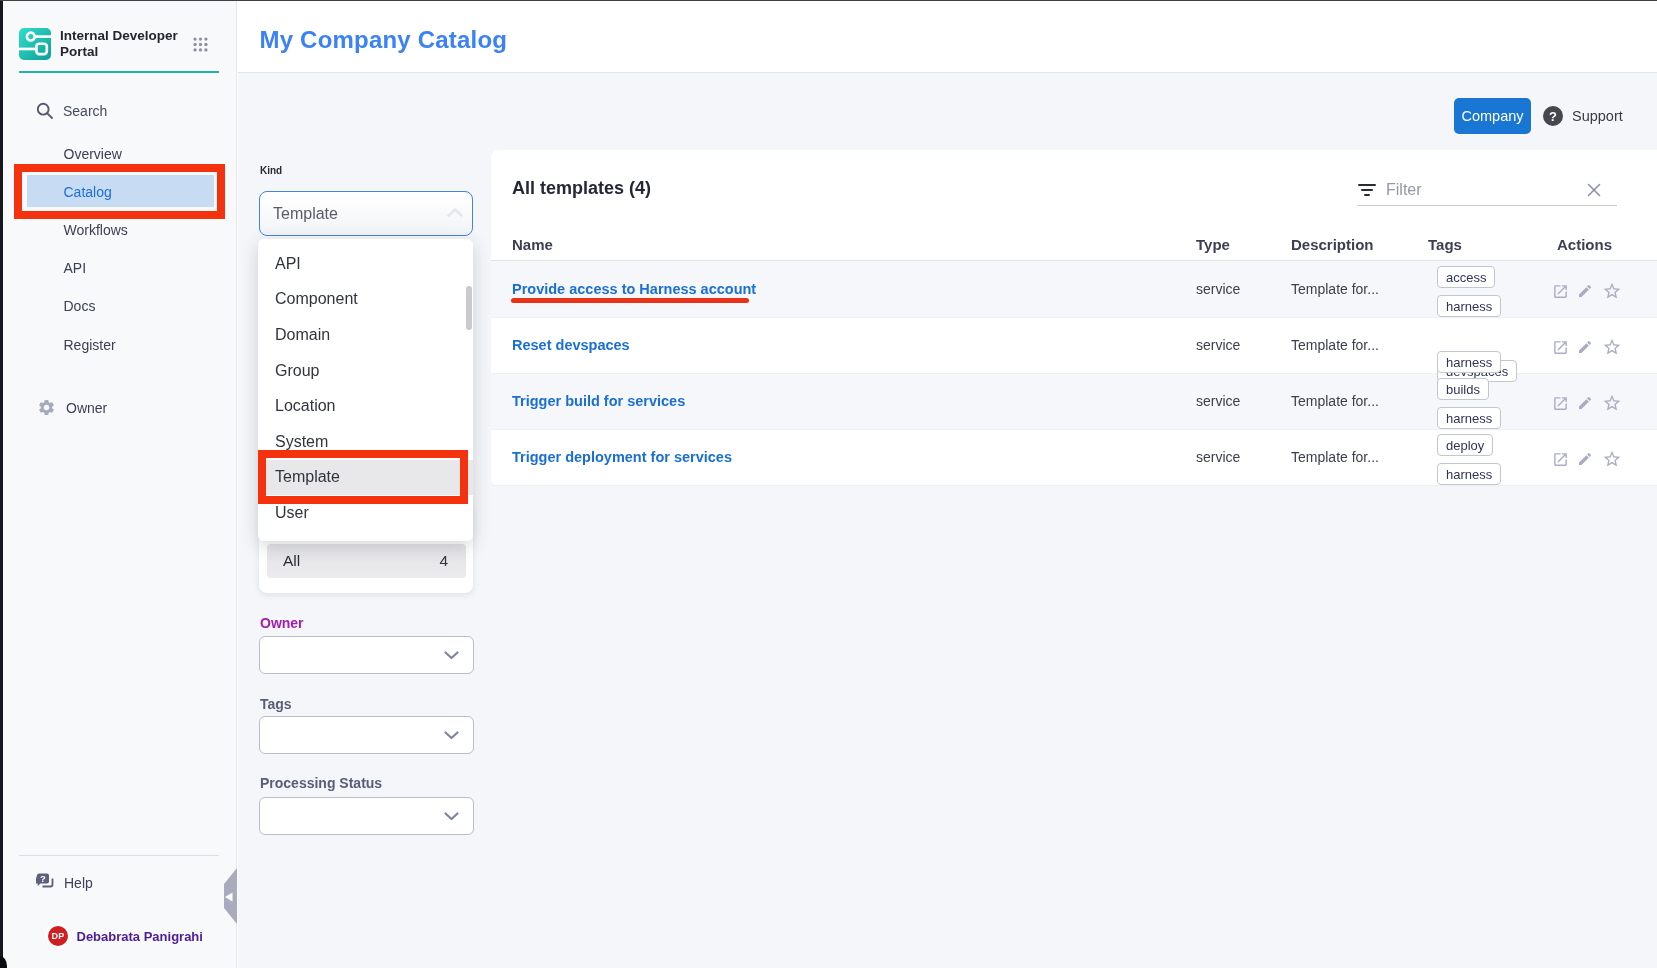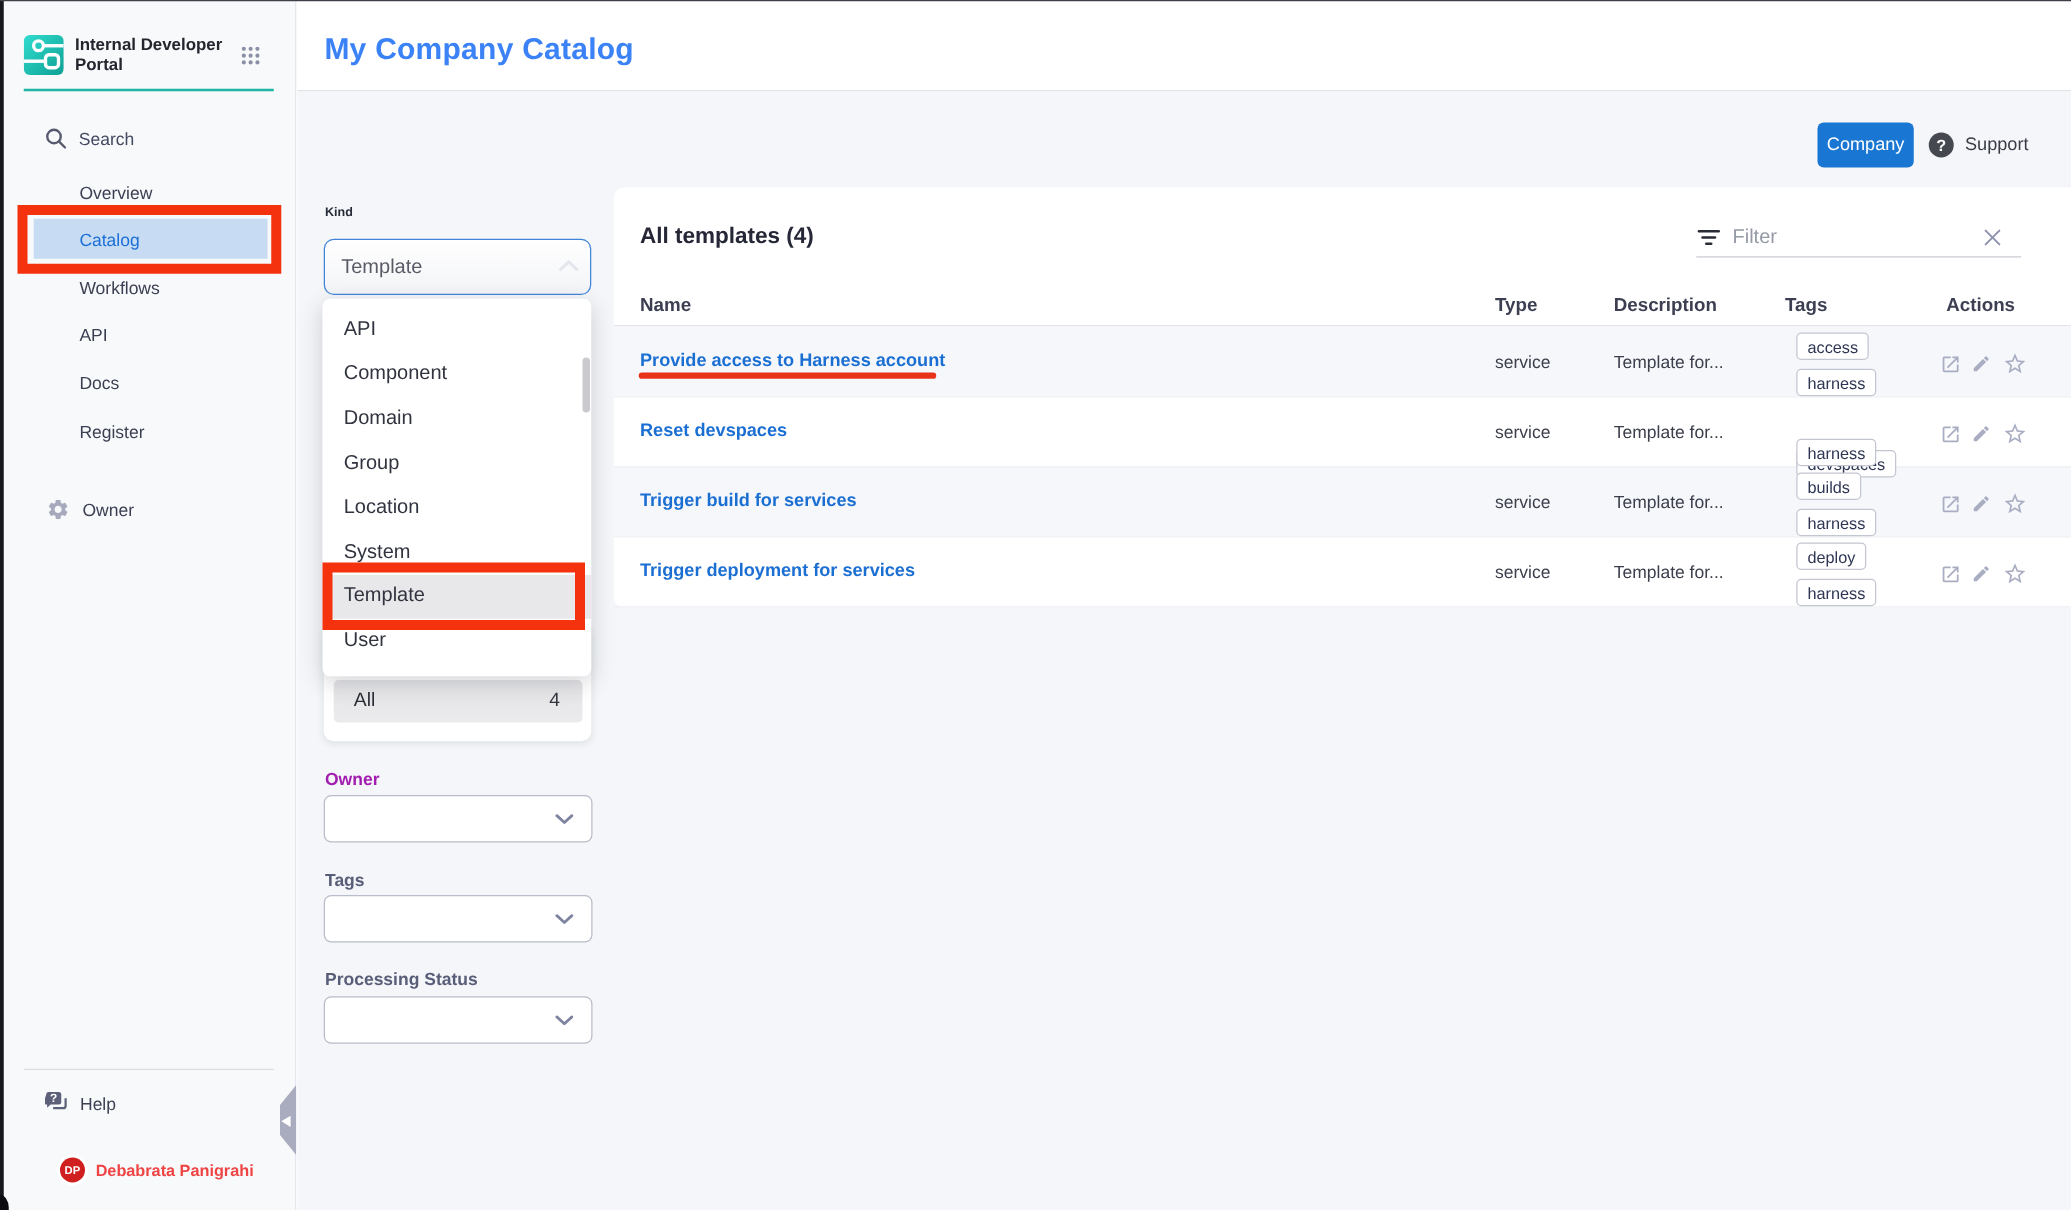--- a/index.html
+++ b/index.html
@@ -23,21 +23,21 @@
 #cat-hl { position:absolute; left:24px; top:174px; width:187px; height:32px; background:#c7dcf3; }
 #cat-txt { position:absolute; left:60.5px; top:183px; font-size:14px; color:#1b6fd6; z-index:4;}
 #red-box-1 { position:absolute; left:11px; top:163px; width:211px; height:55px; border:8px solid #f5320e; z-index:5; }
 #admin-row { position:absolute; left:34px; top:397px; display:flex; align-items:center; }
 #admin-row .txt { margin-left:10px; font-size:14px; color:#3a3f52; }
 #bottom-line { position:absolute; left:16px; top:854px; width:200px; height:1px; background:#dcdee3; }
 #help-row { position:absolute; left:33px; top:872px; display:flex; align-items:center; }
 #help-row .txt { margin-left:7px; font-size:14px; color:#3d4154; }
 #user-row { position:absolute; left:31px; top:925px; display:flex; align-items:center; }
 #dp { width:20px; height:20px; border-radius:50%; background:#cf1f1e; box-shadow:0 0 0 2.5px #fff; color:#fff; font-size:9px; font-weight:bold; display:flex; align-items:center; justify-content:center; letter-spacing:0.2px;margin-left:14px; }
-#user-row .txt { margin-left:8.5px; font-size:13px; font-weight:600; color:#ef4444; }
+#user-row .txt { margin-left:8.5px; font-size:13px; font-weight:600; color:#4c1d95; }
 #collapse-tab { position:absolute; right:-1px; top:866px; }
 
 
 #header { left:238px; top:1px; width:1419px; height:72px; background:#fff; border-bottom:1px solid #e2e4e9; z-index:2;}
 #header h1 { position:absolute; left:21.5px; top:25px; font-size:24px; color:#3b82f6; letter-spacing:0.2px; }
 
 
 #content-bg { left:238px; top:73px; width:1419px; height:895px; background:#f4f6f9; z-index:1; }
 
 

